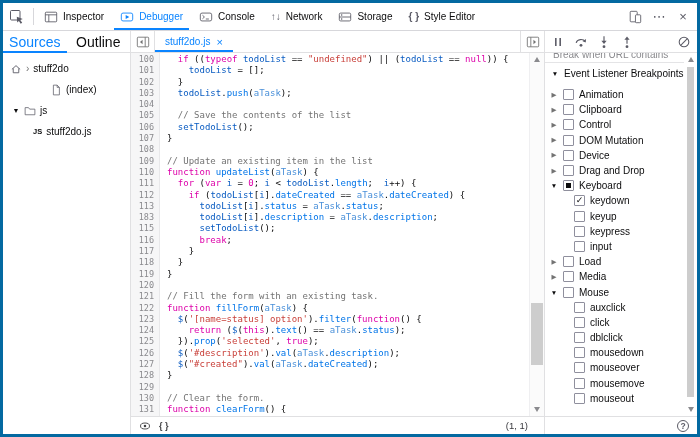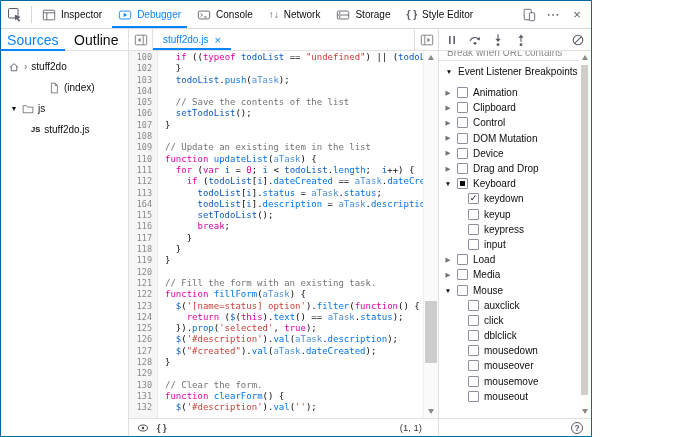--- a/index.html
+++ b/index.html
@@ -1,16 +1,16 @@
 <!DOCTYPE html>
 <html style="--accent: #0a84ff; --kw: #dd00a9; --var: #0a5cc2; --prop: #0074e8; --param: #4a90d9; --str: #c9403a; --com: #737373; --num: #dd00a9;"><head>
 <meta charset="utf-8">
 <style>
   html,body{margin:0;padding:0;background:#fff;}
-  #root{position:relative;width:592px;height:437px;box-sizing:border-box;border:1px solid #0369a1;
+  #root{position:relative;width:700px;height:437px;box-sizing:border-box;border:3px solid #0369a1;
         background:#fff;font-family:"Liberation Sans","DejaVu Sans",sans-serif;color:#0c0c0d;overflow:hidden;}
   button{font-family:inherit;cursor:default;}
   
   .toolbar{position:absolute;top:0;left:0;right:0;height:27px;display:flex;align-items:stretch;
            border-bottom:1px solid #d7d7db;background:#fff;}
   .tb-left{display:flex;align-items:stretch;flex:1;min-width:0;}
   .tb-iconbtn{width:28px;display:flex;align-items:center;justify-content:center;color:#5b5b66;background:none;border:none;padding:0;}
   .tb-sep{width:1px;background:#d7d7db;margin:5px 2px;}
   #tb-tabs{display:flex;align-items:stretch;}
   .tb-tab{display:flex;align-items:center;gap:5px;padding:0 8px;font-size:10px;color:#0c0c0d;
@@ -239,20 +239,24 @@
       </div>
 
       <div class="codewrap">
         <div class="gutterbg"></div>
         <div id="code-lines">
             <div class="cl">
               <span class="ln">100</span>
               <span class="lc"><span class="tk-t">  </span><span class="tk-k">if</span><span class="tk-t"> ((</span><span class="tk-k">typeof</span><span class="tk-t"> </span><span class="tk-v">todoList</span><span class="tk-t"> == </span><span class="tk-s">"undefined"</span><span class="tk-t">) || (</span><span class="tk-v">todoList</span><span class="tk-t"> == </span><span class="tk-k">null</span><span class="tk-t">)) {</span></span>
             </div>
             <div class="cl">
+              <span class="ln">101</span>
+              <span class="lc"><span class="tk-t">    </span><span class="tk-v">todoList</span><span class="tk-t"> = [];</span></span>
+            </div>
+            <div class="cl">
               <span class="ln">102</span>
               <span class="lc"><span class="tk-t">  }</span></span>
             </div>
             <div class="cl">
               <span class="ln">103</span>
               <span class="lc"><span class="tk-t">  </span><span class="tk-v">todoList</span><span class="tk-t">.</span><span class="tk-p">push</span><span class="tk-t">(</span><span class="tk-a">aTask</span><span class="tk-t">);</span></span>
             </div>
             <div class="cl">
               <span class="ln">104</span>
               <span class="lc"></span>
@@ -287,21 +291,21 @@
             </div>
             <div class="cl">
               <span class="ln">112</span>
               <span class="lc"><span class="tk-t">    </span><span class="tk-k">if</span><span class="tk-t"> (</span><span class="tk-v">todoList</span><span class="tk-t">[</span><span class="tk-v">i</span><span class="tk-t">].</span><span class="tk-p">dateCreated</span><span class="tk-t"> == </span><span class="tk-a">aTask</span><span class="tk-t">.</span><span class="tk-p">dateCreated</span><span class="tk-t">) {</span></span>
             </div>
             <div class="cl">
               <span class="ln">113</span>
               <span class="lc"><span class="tk-t">      </span><span class="tk-v">todoList</span><span class="tk-t">[</span><span class="tk-v">i</span><span class="tk-t">].</span><span class="tk-p">status</span><span class="tk-t"> = </span><span class="tk-a">aTask</span><span class="tk-t">.</span><span class="tk-p">status</span><span class="tk-t">;</span></span>
             </div>
             <div class="cl">
-              <span class="ln">164</span>
+              <span class="ln">183</span>
               <span class="lc"><span class="tk-t">      </span><span class="tk-v">todoList</span><span class="tk-t">[</span><span class="tk-v">i</span><span class="tk-t">].</span><span class="tk-p">description</span><span class="tk-t"> = </span><span class="tk-a">aTask</span><span class="tk-t">.</span><span class="tk-p">description</span><span class="tk-t">;</span></span>
             </div>
             <div class="cl">
               <span class="ln">115</span>
               <span class="lc"><span class="tk-t">      </span><span class="tk-v">setTodoList</span><span class="tk-t">();</span></span>
             </div>
             <div class="cl">
               <span class="ln">116</span>
               <span class="lc"><span class="tk-t">      </span><span class="tk-k">break</span><span class="tk-t">;</span></span>
             </div>

